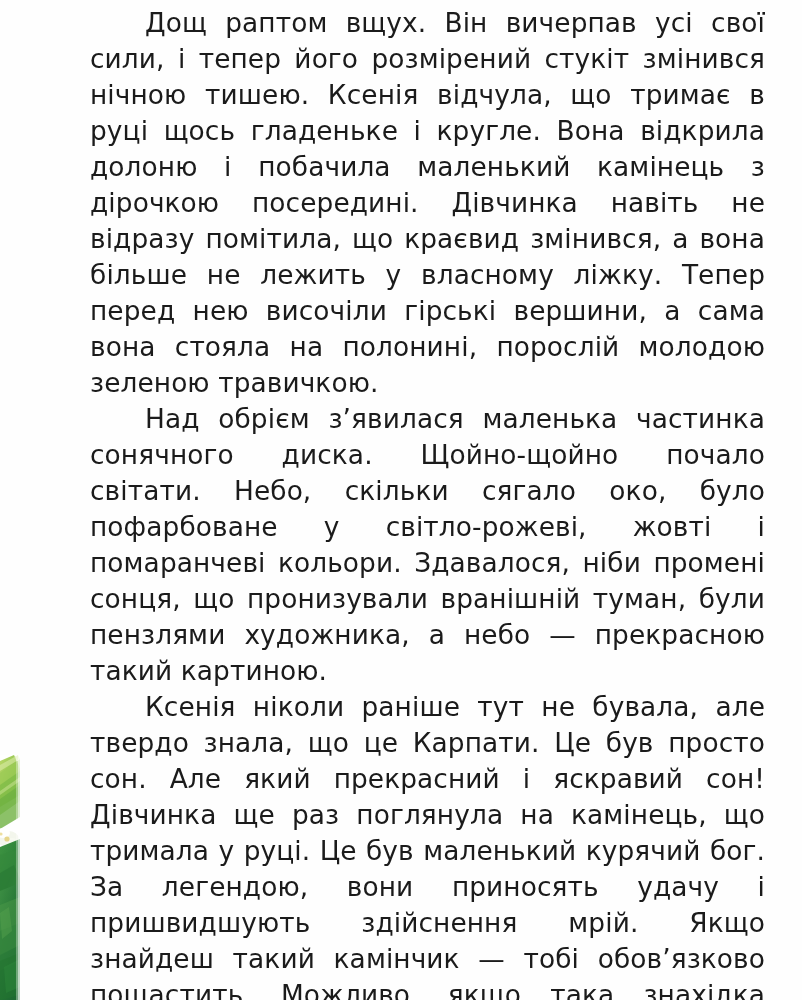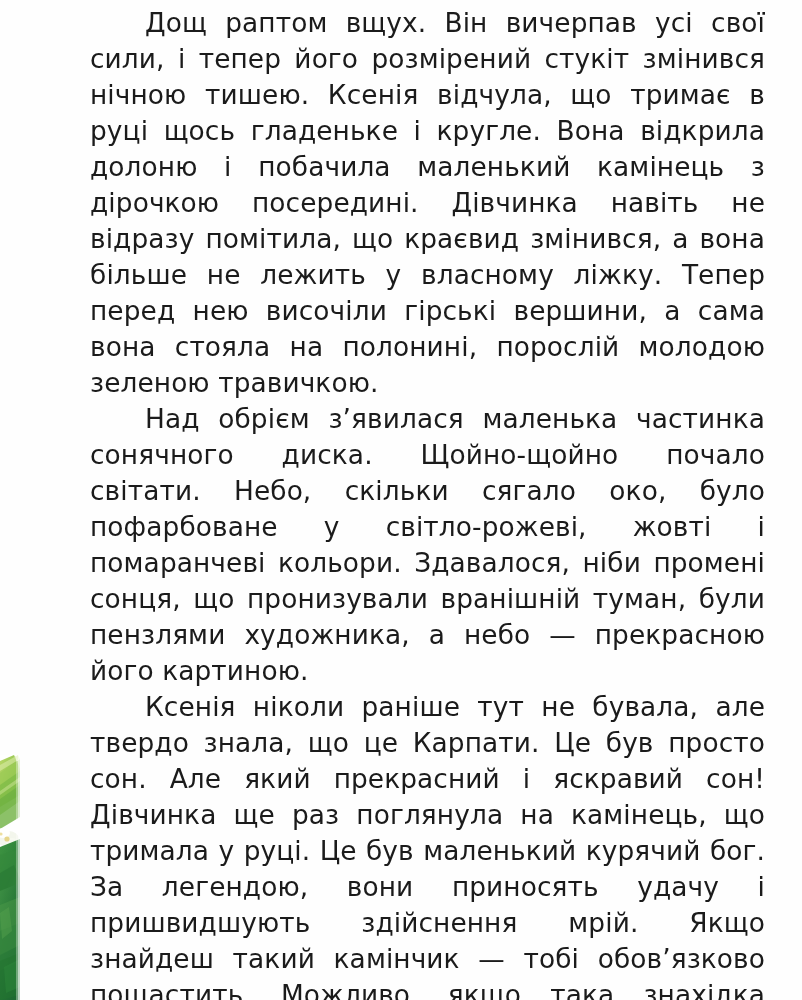--- a/index.html
+++ b/index.html
@@ -118,17 +118,17 @@
       <path d="M0,158 L9,152 L12,176 L2,184 Z" fill="#5aa54f" opacity="0.4"></path>
       <path d="M4,212 L20,204 L20,232 L6,238 Z" fill="#2f8a3b" opacity="0.45"></path>
 
       <rect x="16" y="0" width="4" height="245" fill="#ffffff" opacity="0.35"></rect>
       <rect x="18" y="0" width="2" height="245" fill="#ffffff" opacity="0.55"></rect>
     </svg>
   </div>
 
   <div id="text-body">
     <p class="para" id="para-1">Дощ раптом вщух. Він вичерпав усі свої сили, і тепер його розмірений стукіт змінився нічною тишею. Ксенія відчула, що тримає в руці щось гладеньке і кругле. Вона відкрила долоню і побачила маленький камінець з дірочкою посередині. Дівчинка навіть не відразу помітила, що краєвид змінився, а вона більше не лежить у власному ліжку. Тепер перед нею височіли гірські вершини, а сама вона стояла на полонині, порослій молодою зеленою травичкою.</p>
-    <p class="para" id="para-2">Над обрієм з’явилася маленька частинка сонячного диска. Щойно-щойно почало світати. Небо, скільки сягало око, було пофарбоване у світло-рожеві, жовті і помаранчеві кольори. Здавалося, ніби промені сонця, що пронизували вранішній туман, були пензлями художника, а небо — прекрасною його картиною.</p>
+    <p class="para" id="para-2">Над обрієм з’явилася маленька частинка сонячного диска. Щойно-щойно почало світати. Небо, скільки сягало око, було пофарбоване у світло-рожеві, жовті і помаранчеві кольори. Здавалося, ніби промені сонця, що пронизували вранішній туман, були пензлями художника, а небо — прекрасною такий картиною.</p>
     <p class="para" id="para-3">Ксенія ніколи раніше тут не бувала, але твердо знала, що це Карпати. Це був просто сон. Але який прекрасний і яскравий сон! Дівчинка ще раз поглянула на камінець, що тримала у руці. Це був маленький курячий бог. За легендою, вони приносять удачу і пришвидшують здійснення мрій. Якщо знайдеш такий камінчик — тобі обов’язково пощастить. Можливо, якщо така знахідка лише насниться, це також пророкує щастя.</p>
   </div>
 
 </div>
 
 </body></html>

